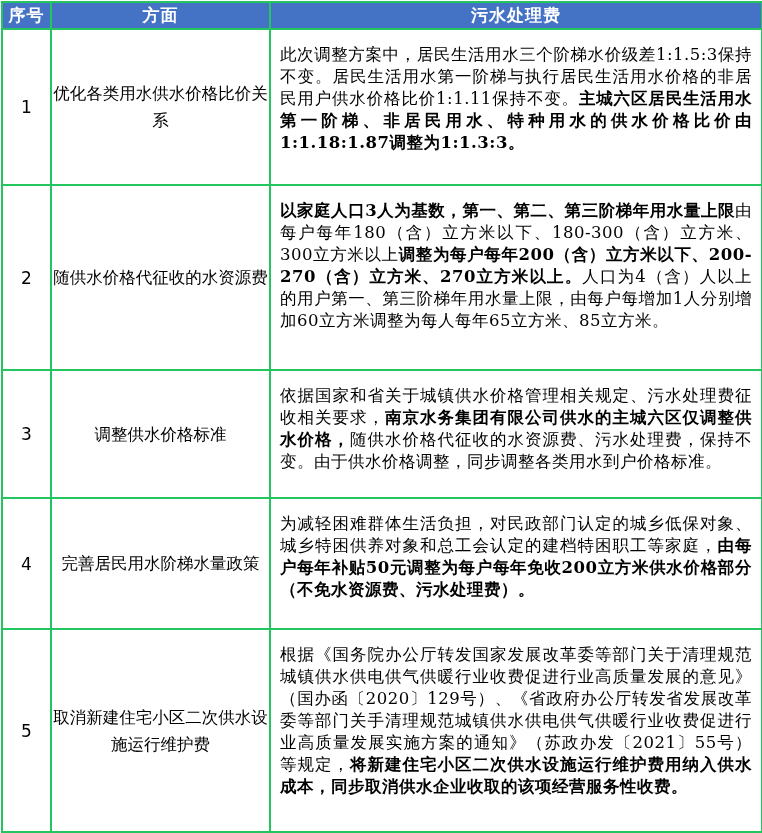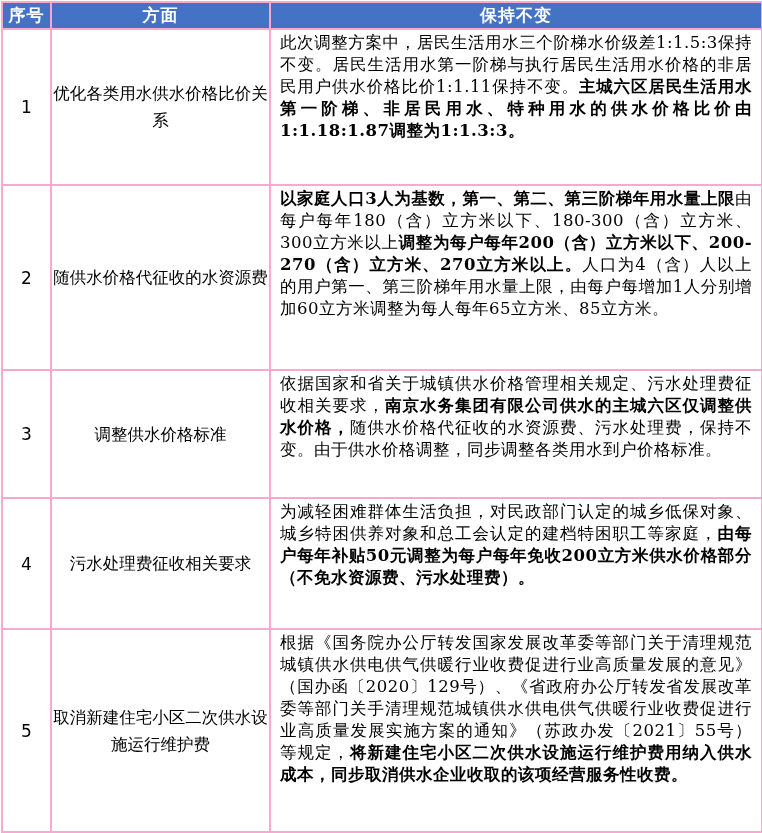--- a/index.html
+++ b/index.html
@@ -21,21 +21,21 @@
   table.policy-table {
     position: absolute;
     left: 1px;
     top: 1px;
     width: 760px;
     border-collapse: collapse;
     table-layout: fixed;
   }
   .policy-table th,
   .policy-table td {
-    border: 2px solid #f9a8d4;
+    border: 2px solid #22c55e;
     vertical-align: middle;
     box-sizing: border-box;
   }
   .policy-table th {
     background: #4472C4;
     color: #ffffff;
     font-weight: bold;
     font-size: 17px;
     height: 26px;
     padding: 1px 2px;
@@ -52,42 +52,42 @@
     text-align: center;
     font-size: 16.5px;
     line-height: 27px;
     padding: 0 0;
   }
   td.content-cell {
     text-align: justify;
     text-justify: inter-ideograph;
     font-size: 16.5px;
     line-height: 22px;
-    padding: 2px 9px 6px 9px;
+    padding: 14px 9px 6px 9px;
     vertical-align: top;
     letter-spacing: 0.5px;
   }
   .seg { font-weight: normal; }
   .seg.bold { font-weight: bold; }
 </style>
 </head>
 <body>
 
 <div class="page">
   <table class="policy-table">
     <colgroup>
       <col style="width:49px">
       <col style="width:219px">
       <col style="width:492px">
     </colgroup>
     <thead>
       <tr>
         <th>序号</th>
         <th>方面</th>
-        <th>保持不变</th>
+        <th>污水处理费</th>
       </tr>
     </thead>
     <tbody>
 
       <tr style="height:156px;">
         <td class="no-cell">1</td>
         <td class="aspect-cell">优化各类用水供水价格比价关系</td>
         <td class="content-cell"><span class="seg">此次调整方案中，居民生活用水三个阶梯水价级差1:1.5:3保持不变。居民生活用水第一阶梯与执行居民生活用水价格的非居民用户供水价格比价1:1.11保持不变。</span><span class="seg bold">主城六区居民生活用水第一阶梯、非居民用水、特种用水的供水价格比价由1:1.18:1.87调整为1:1.3:3。</span></td>
       </tr>
 
@@ -98,21 +98,21 @@
       </tr>
 
       <tr style="height:128px;">
         <td class="no-cell">3</td>
         <td class="aspect-cell">调整供水价格标准</td>
         <td class="content-cell"><span class="seg">依据国家和省关于城镇供水价格管理相关规定、污水处理费征收相关要求，</span><span class="seg bold">南京水务集团有限公司供水的主城六区仅调整供水价格，</span><span class="seg">随供水价格代征收的水资源费、污水处理费，保持不变。由于供水价格调整，同步调整各类用水到户价格标准。</span></td>
       </tr>
 
       <tr style="height:131px;">
         <td class="no-cell">4</td>
-        <td class="aspect-cell">污水处理费征收相关要求</td>
+        <td class="aspect-cell">完善居民用水阶梯水量政策</td>
         <td class="content-cell"><span class="seg">为减轻困难群体生活负担，对民政部门认定的城乡低保对象、城乡特困供养对象和总工会认定的建档特困职工等家庭，</span><span class="seg bold">由每户每年补贴50元调整为每户每年免收200立方米供水价格部分（不免水资源费、污水处理费）。</span></td>
       </tr>
 
       <tr style="height:203px;">
         <td class="no-cell">5</td>
         <td class="aspect-cell">取消新建住宅小区二次供水设施运行维护费</td>
         <td class="content-cell"><span class="seg">根据《国务院办公厅转发国家发展改革委等部门关于清理规范城镇供水供电供气供暖行业收费促进行业高质量发展的意见》（国办函〔2020〕129号）、《省政府办公厅转发省发展改革委等部门关手清理规范城镇供水供电供气供暖行业收费促进行业高质量发展实施方案的通知》（苏政办发〔2021〕55号）等规定，</span><span class="seg bold">将新建住宅小区二次供水设施运行维护费用纳入供水成本，同步取消供水企业收取的该项经营服务性收费。</span></td>
       </tr>
 
     </tbody>

